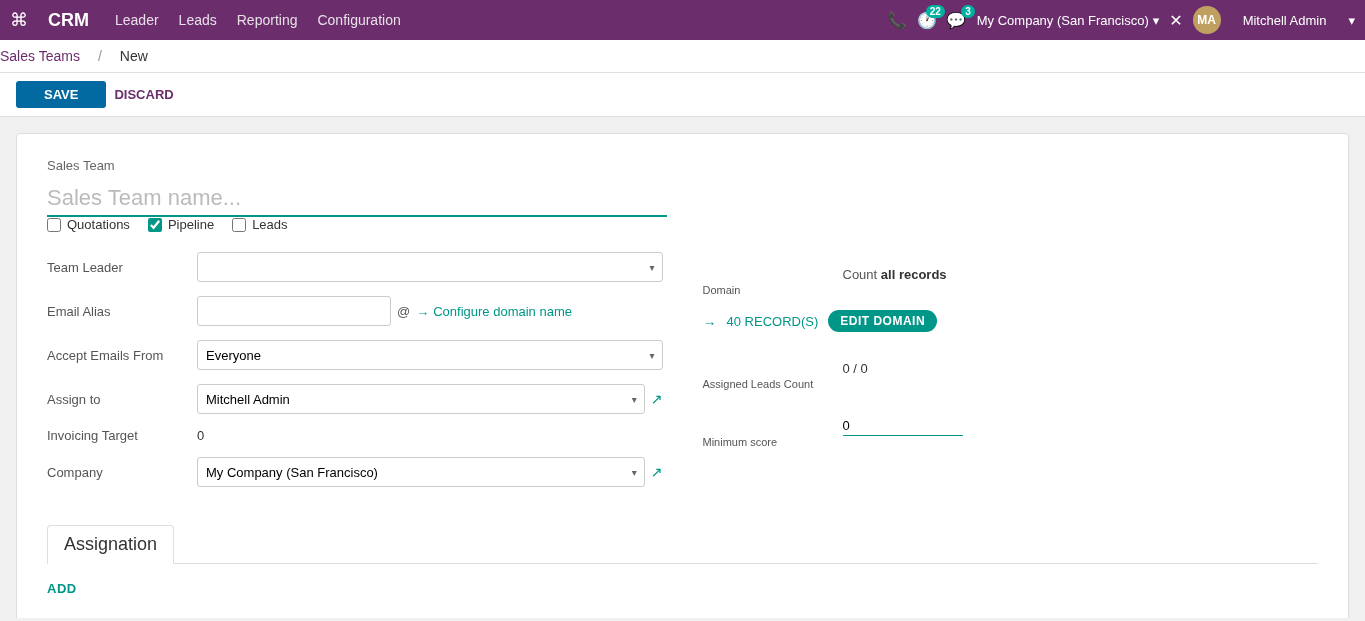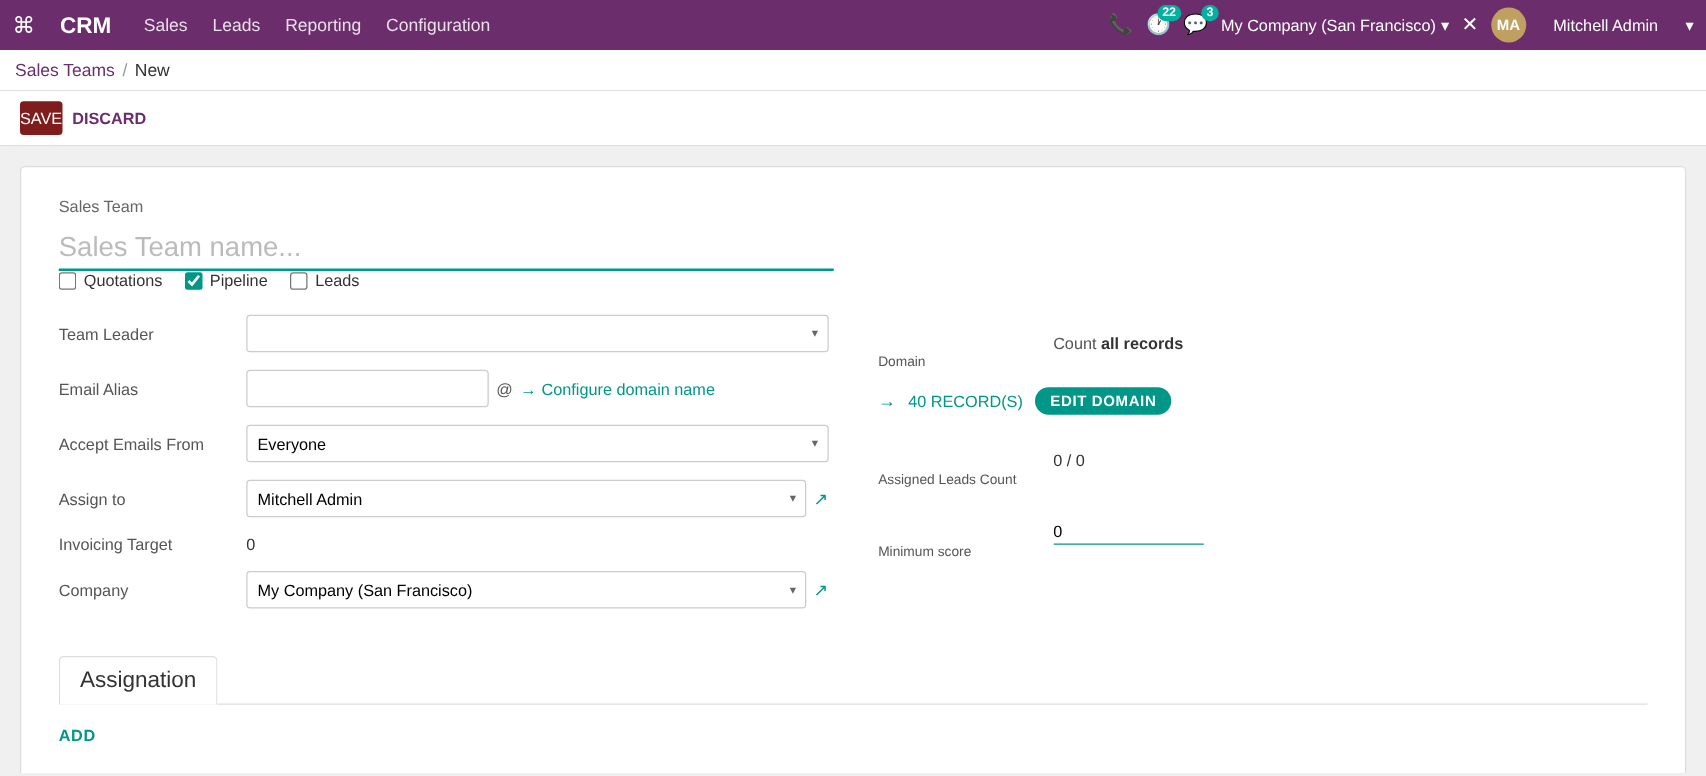--- a/index.html
+++ b/index.html
@@ -27,43 +27,43 @@
       font-size: 10px; padding: 1px 4px; font-weight: bold;
     }
     .topnav-company { color: white; font-size: 13px; cursor: pointer; display: flex; align-items: center; gap: 4px; }
     .topnav-user { color: white; font-size: 13px; cursor: pointer; display: flex; align-items: center; gap: 22px; }
     .avatar { width: 28px; height: 28px; border-radius: 50%; background: #c0a060; display: flex; align-items: center; justify-content: center; font-size: 12px; color: white; font-weight: bold; }
     .topnav-close { color: white; cursor: pointer; font-size: 16px; }
 
     
     .breadcrumb-bar {
       background: white;
-      padding: 8px 12px;
+      padding: 8px 0;
       border-bottom: 1px solid #e0e0e0;
       display: flex;
       align-items: center;
-      gap: 6px;
+      gap: 18px;
       font-size: 14px;
     }
     .breadcrumb-link { color: #6b2d6b; cursor: pointer; }
     .breadcrumb-sep { color: #999; }
     .breadcrumb-current { color: #333; }
 
     
     .toolbar {
       background: white;
       padding: 8px 16px;
       border-bottom: 1px solid #e0e0e0;
       display: flex;
       align-items: center;
       gap: 8px;
     }
     .btn-save {
-      background: #7f1d1d; color: white; border: none; padding: 6px 0;
-      border-radius: 3px; cursor: pointer; font-size: 13px; font-weight: 400;
+      background: #0369a1; color: white; border: none; padding: 6px 28px;
+      border-radius: 3px; cursor: pointer; font-size: 13px; font-weight: 700;
     }
     .btn-discard {
       background: none; border: none; color: #6b2d6b; cursor: pointer; font-size: 13px; font-weight: 600;
     }
 
     
     .main-content {
       padding: 16px;
       height: calc(100vh - 120px);
       overflow-y: auto;
@@ -162,21 +162,21 @@
     
     body::-webkit-scrollbar { width: 8px; }
   </style>
 </head>
 <body>
 
 <nav class="topnav">
   <span class="topnav-grid-icon">⌘</span>
   <span class="topnav-brand">CRM</span>
   <div class="topnav-links">
-    <span class="topnav-link">Sales</span>
+    <span class="topnav-link">Leader</span>
     <span class="topnav-link">Leads</span>
     <span class="topnav-link">Reporting</span>
     <span class="topnav-link">Configuration</span>
   </div>
   <div class="topnav-actions">
     <div class="topnav-icon-btn">
       📞
     </div>
     <div class="topnav-icon-btn" style="position:relative;">
       🕐

